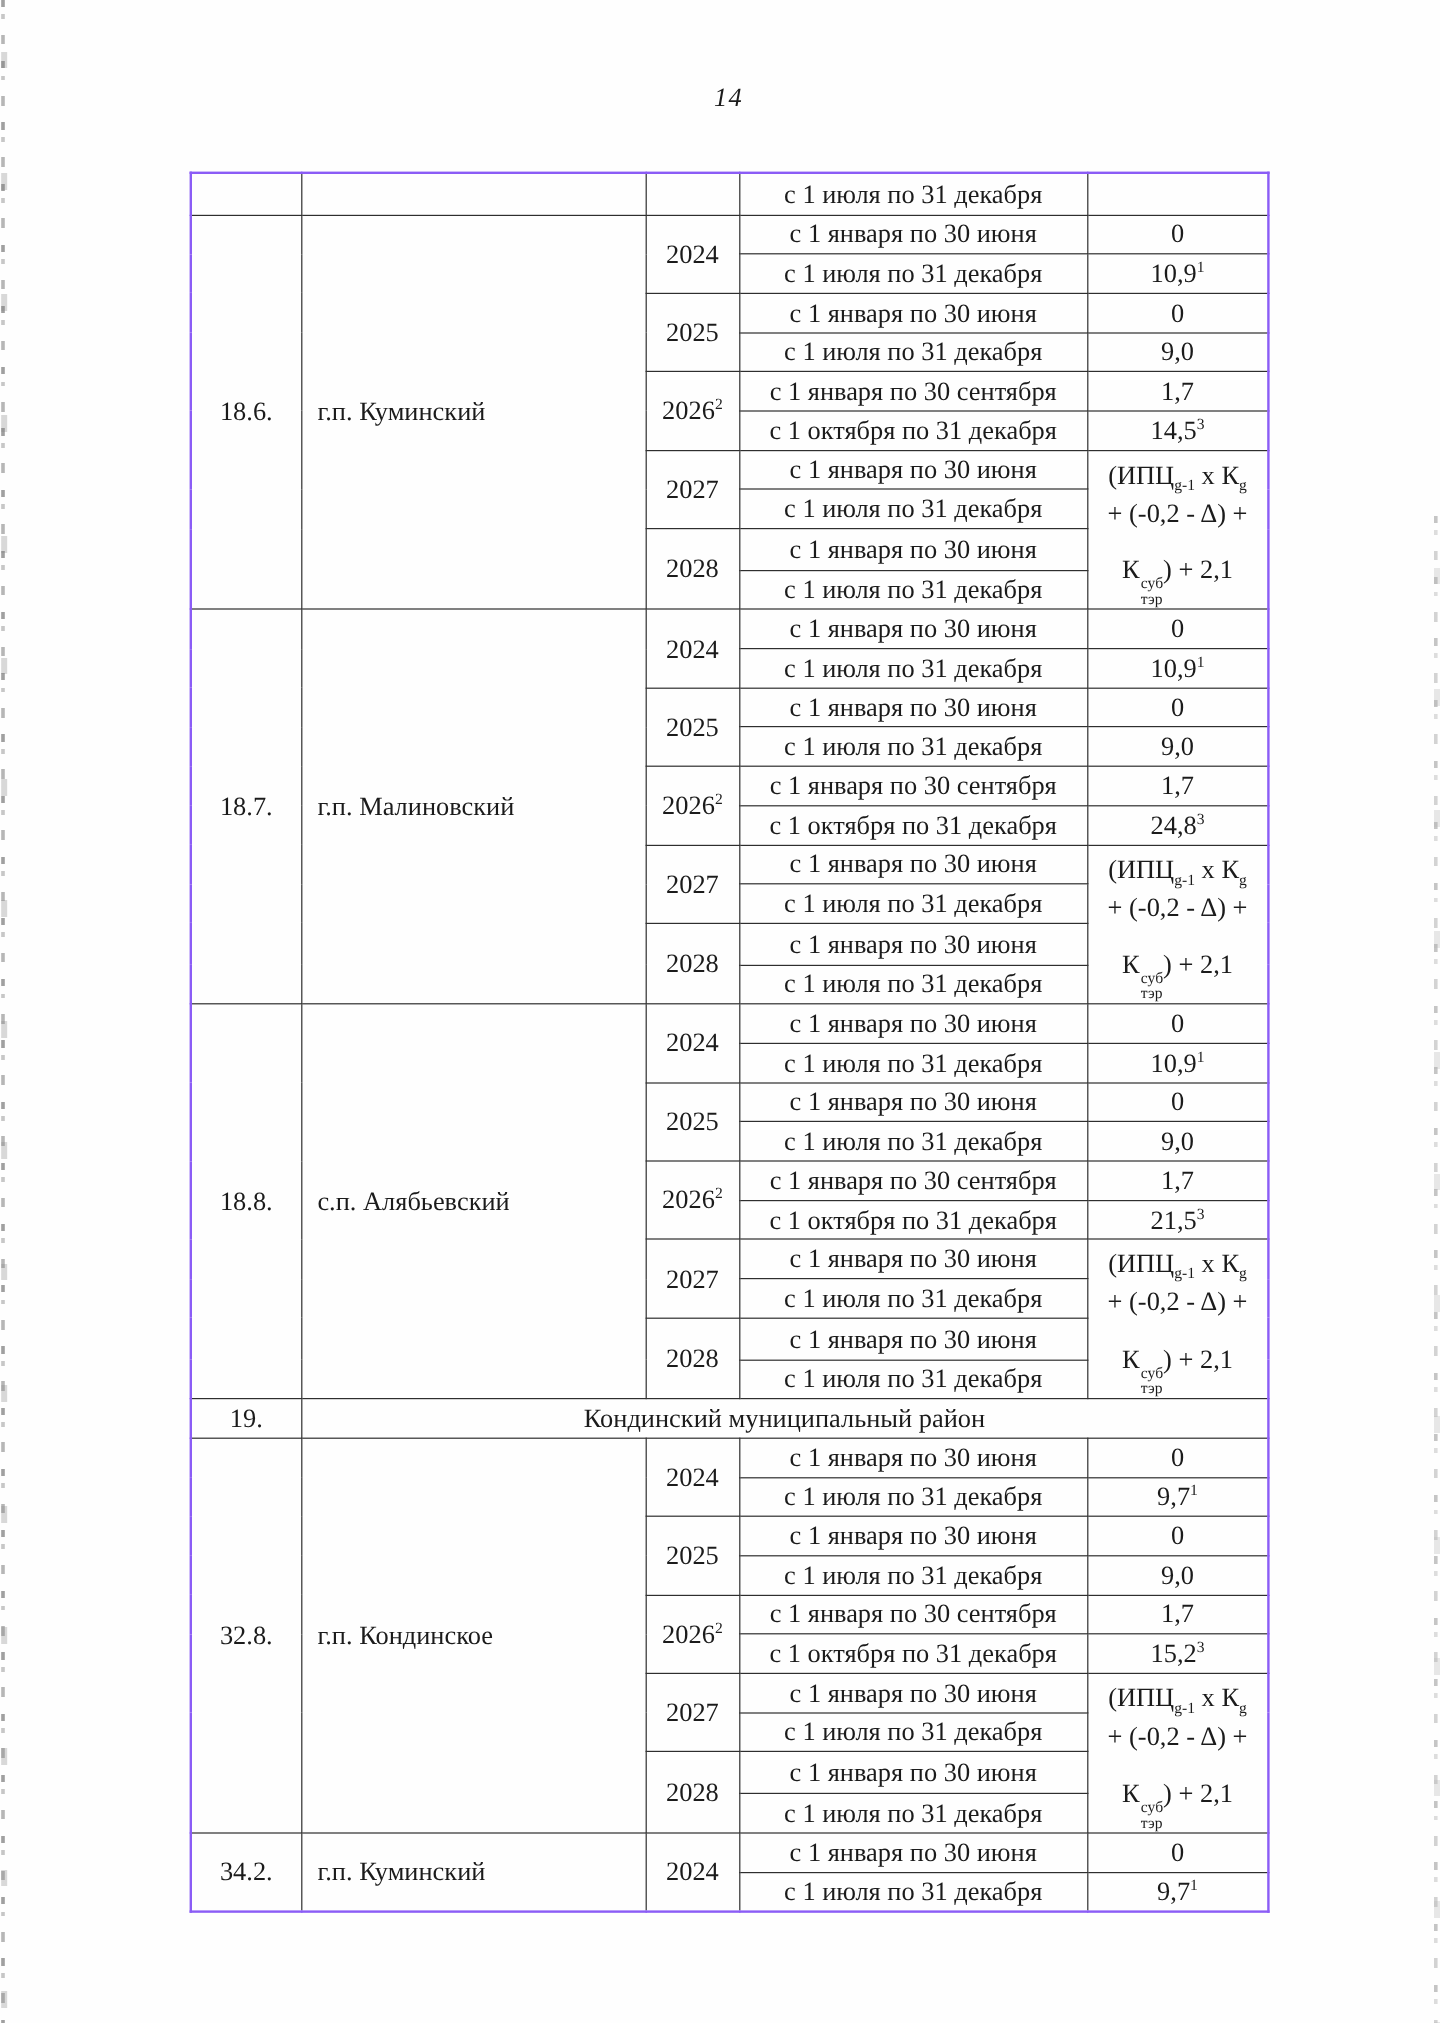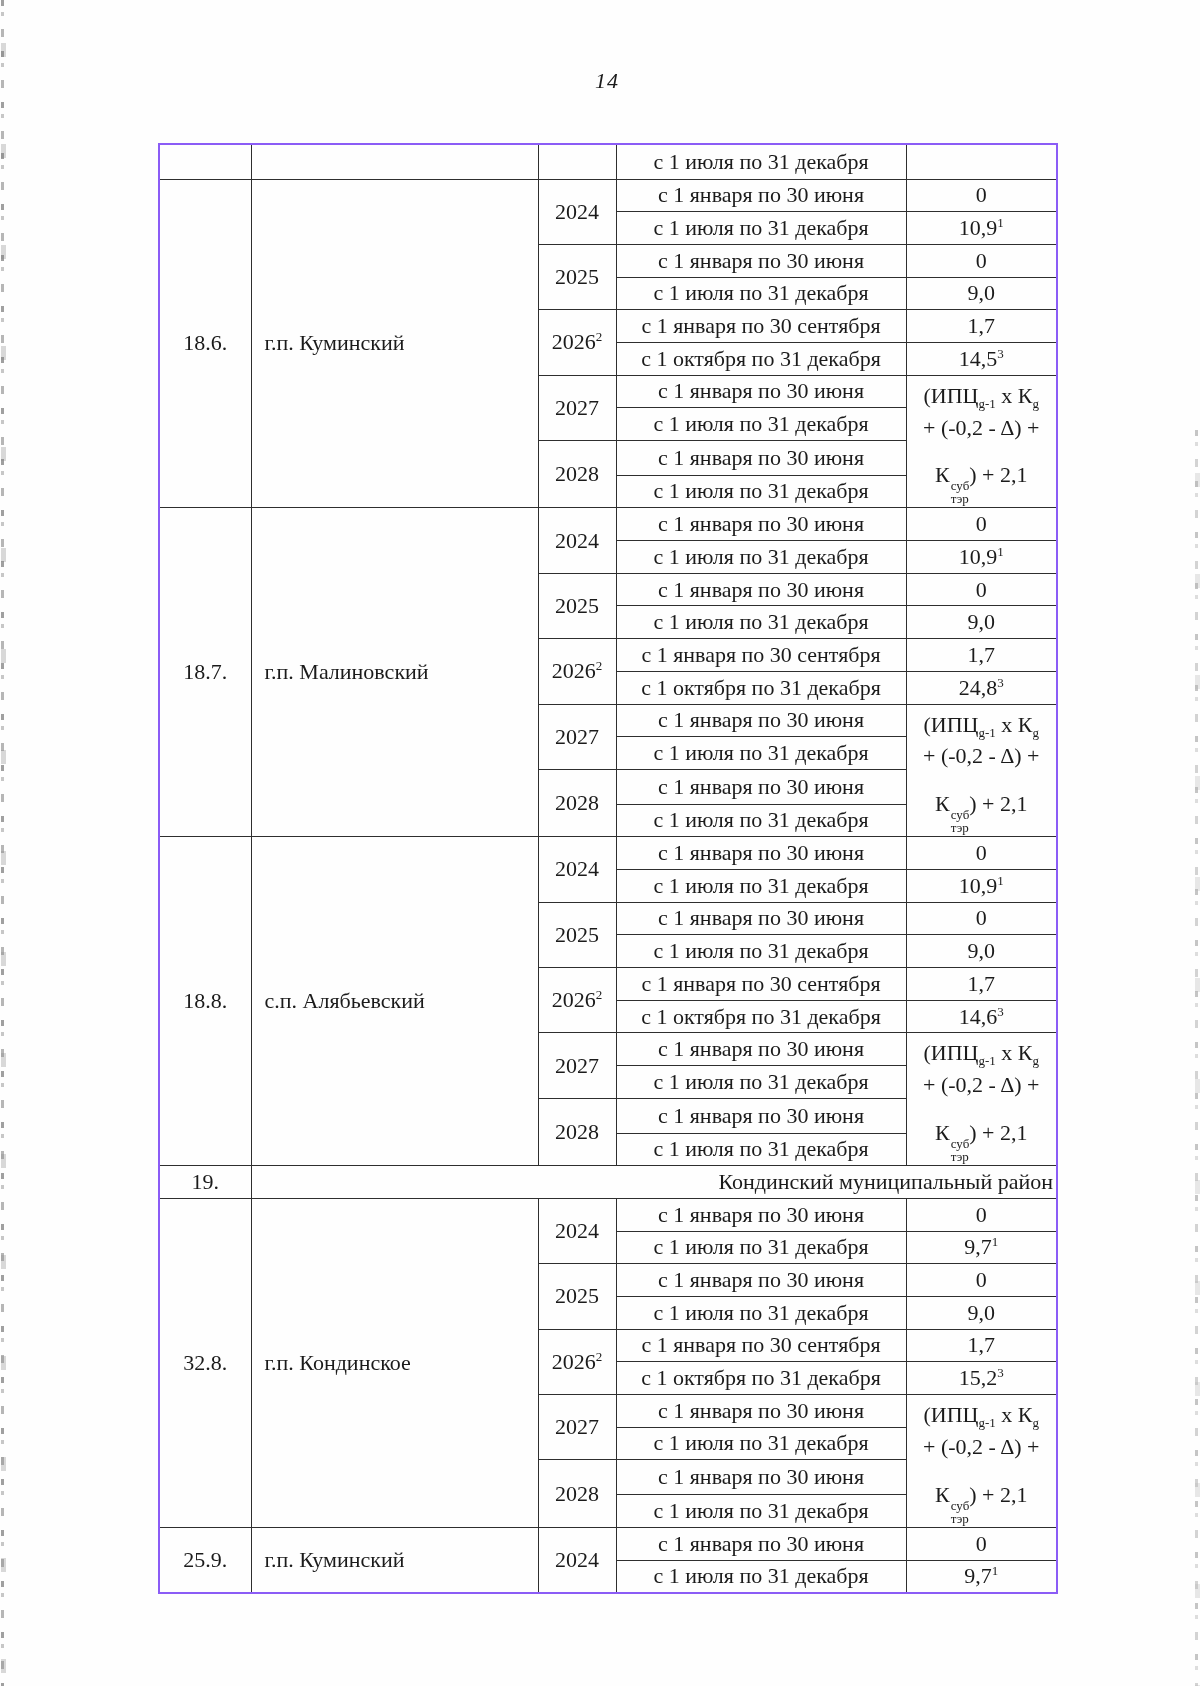--- a/index.html
+++ b/index.html
@@ -41,21 +41,21 @@
   td {
     border:1.5px solid #2e2e2e;
     font-size:22px; line-height:1.1;
     text-align:center; vertical-align:middle;
     padding:1px 3px;
     overflow:hidden;
   }
   tr { height:32.7px; }
   tr.lead-row { height:35px; }
   td.name { text-align:left; padding-left:13px; }
-  td.name-full { text-align:right; padding-left:3px; }
+  td.name-full { text-align:center; padding-left:3px; }
   
   td.intra { border-top:1.5px dashed #6e6e6e; }
   sup { font-size:13px; line-height:0; }
   sub { font-size:13px; line-height:0; }
   td.formula { font-size:22px; line-height:1.45; padding:4px 2px 2px 2px; }
   .stack {
     display:inline-flex; flex-direction:column;
     font-size:13px; line-height:1.0;
     vertical-align:-8px; text-align:left; margin-left:1px;margin-top:36px;
   }
@@ -206,21 +206,21 @@
         <td class="period intra"><span>с 1 июля по 31 декабря</span></td>
         <td class="value intra"><span>9,0</span></td>
       </tr>
       <tr>
         <td class="year" rowspan="2"><span>2026</span><sup>2</sup></td>
         <td class="period"><span>с 1 января по 30 сентября</span></td>
         <td class="value"><span>1,7</span></td>
       </tr>
       <tr>
         <td class="period intra"><span>с 1 октября по 31 декабря</span></td>
-        <td class="value intra"><span>14,6</span><sup>3</sup></td>
+        <td class="value intra"><span>21,5</span><sup>3</sup></td>
       </tr>
       <tr>
         <td class="year" rowspan="2"><span>2027</span></td>
         <td class="period"><span>с 1 января по 30 июня</span></td>
         <td class="formula" rowspan="4">
           <div><span>(ИПЦ</span><sub>g-1</sub><span> х К</span><sub>g</sub></div>
           <div><span>+ (-0,2 - Δ) +</span></div>
           <div><span>К</span><span class="stack">
               <span>суб</span>
               <span>тэр</span>
@@ -286,21 +286,21 @@
         <td class="period intra"><span>с 1 июля по 31 декабря</span></td>
       </tr>
       <tr>
         <td class="year" rowspan="2"><span>2028</span></td>
         <td class="period"><span>с 1 января по 30 июня</span></td>
       </tr>
       <tr>
         <td class="period intra"><span>с 1 июля по 31 декабря</span></td>
       </tr>
       <tr>
-        <td class="num" rowspan="2"><span>25.9.</span></td>
+        <td class="num" rowspan="2"><span>34.2.</span></td>
         <td class="name" rowspan="2"><span>г.п. Куминский</span></td>
         <td class="year" rowspan="2"><span>2024</span></td>
         <td class="period"><span>с 1 января по 30 июня</span></td>
         <td class="value"><span>0</span></td>
       </tr>
       <tr>
         <td class="period intra"><span>с 1 июля по 31 декабря</span></td>
         <td class="value intra"><span>9,7</span><sup>1</sup></td>
       </tr>
     </tbody>

